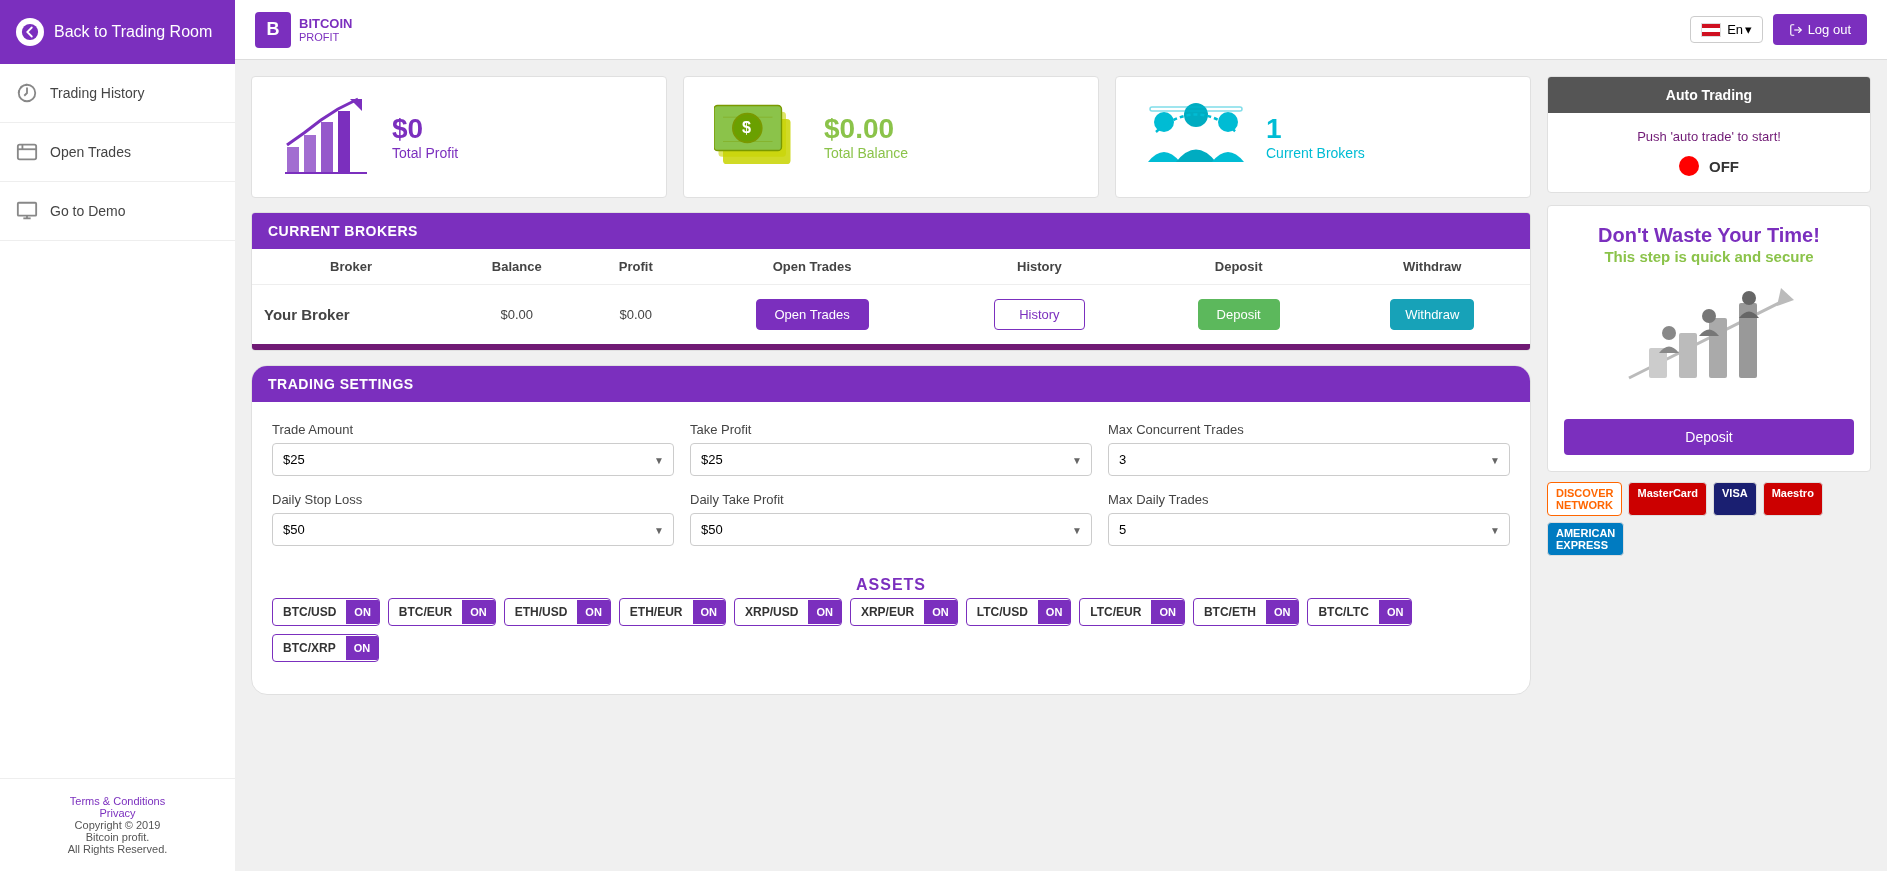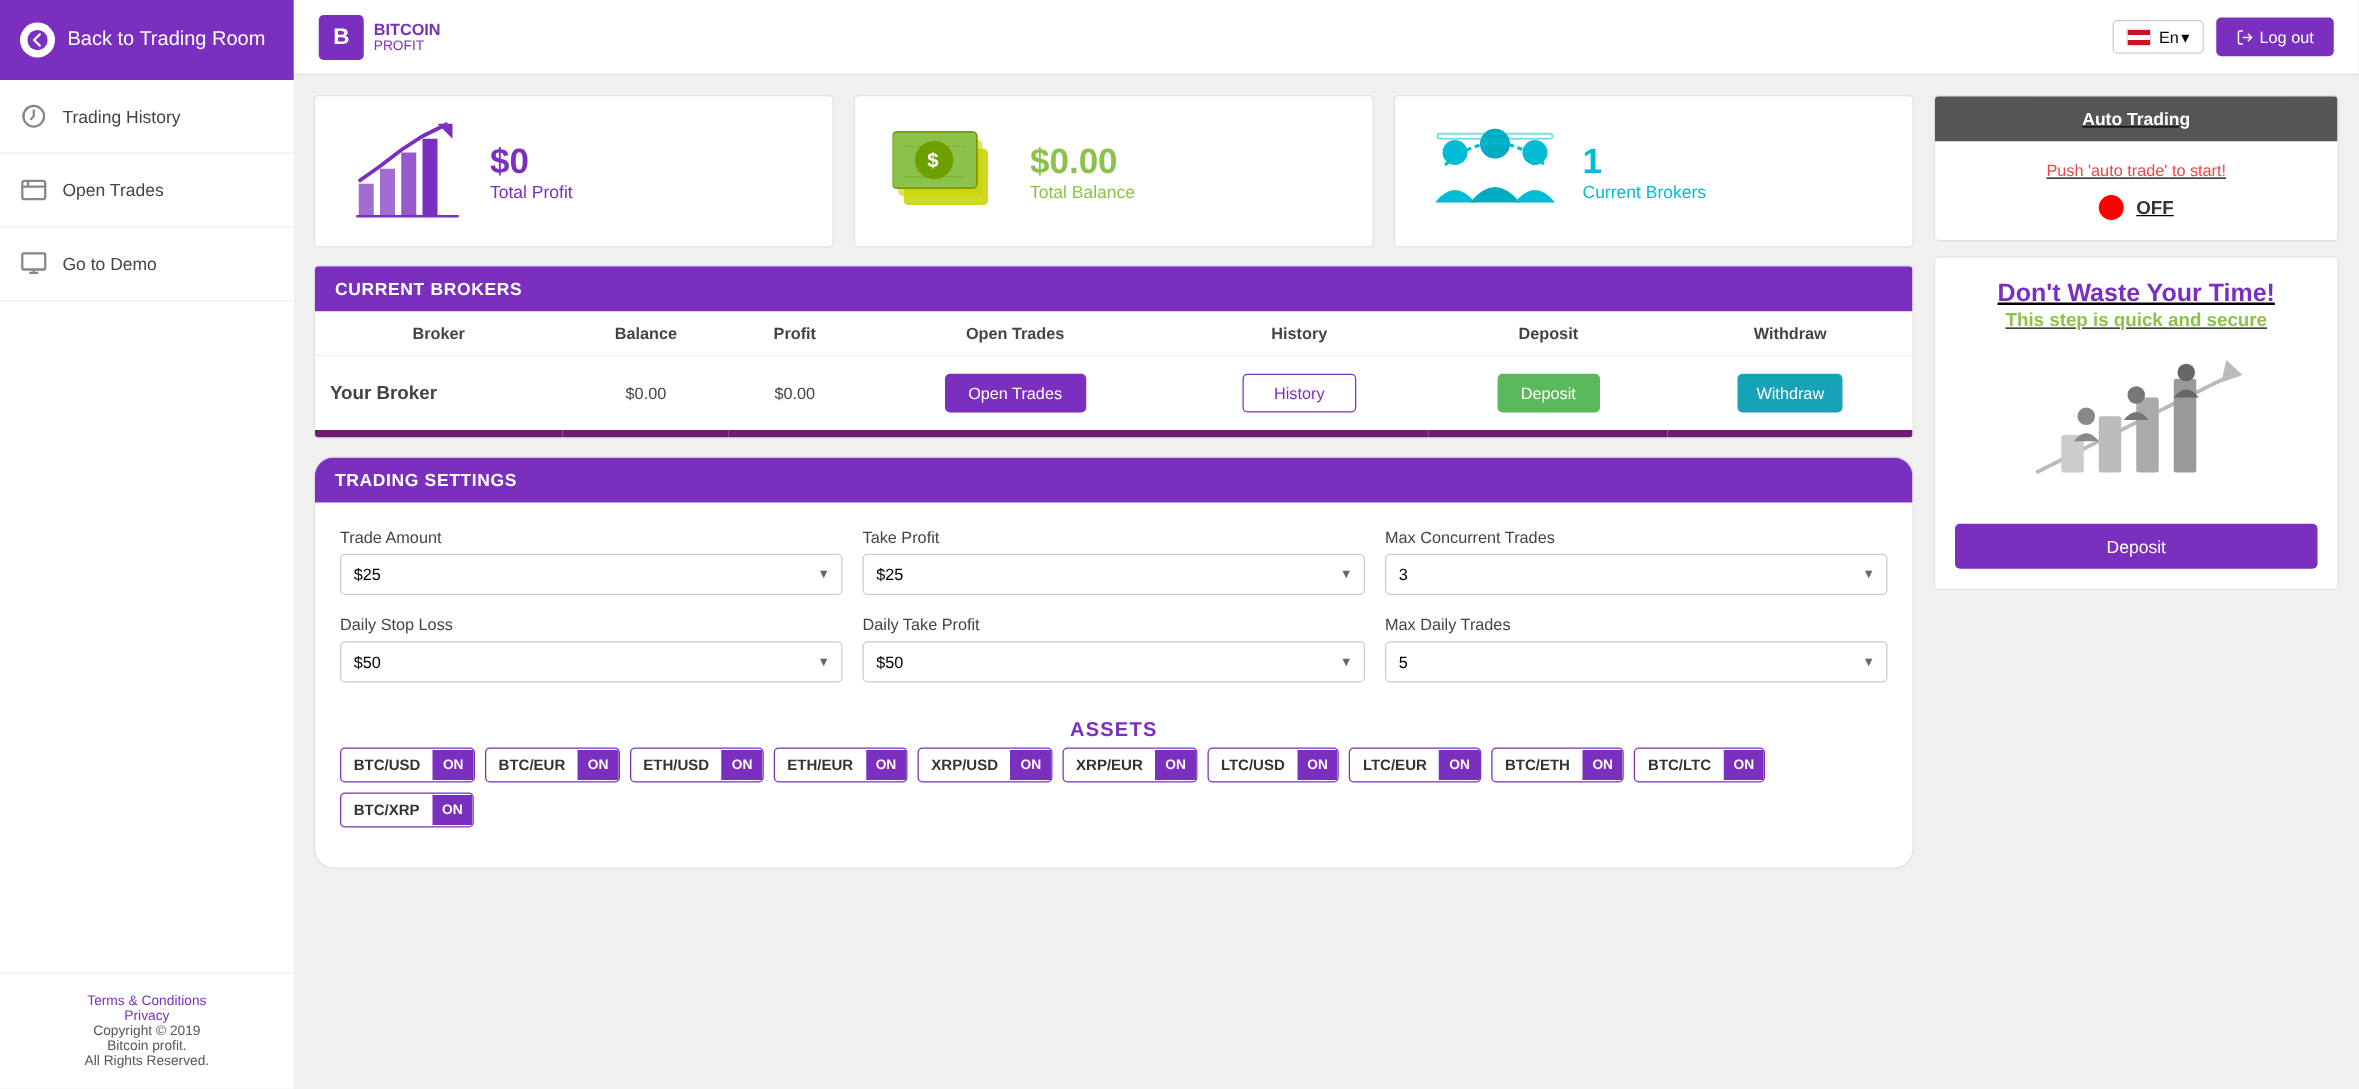--- a/index.html
+++ b/index.html
@@ -272,21 +272,20 @@
     }
 
     
     .right-panel {
       width: 340px;
       min-width: 340px;
       display: flex;
       flex-direction: column;
       gap: 0;
       background: #f0f0f0;
-      text-decoration: underline;
     }
     .auto-trading-card {
       background: #fff;
       border: 1px solid #e0e0e0;
       margin: 16px 16px 0 0;
       border-radius: 4px;
       overflow: hidden;
     }
     .auto-trading-header {
       background: #555;
@@ -295,21 +294,21 @@
       padding: 10px;
       font-size: 14px;
       font-weight: bold;
     }
     .auto-trading-body {
       padding: 16px;
       text-align: center;
     }
     .auto-trading-desc {
       font-size: 13px;
-      color: #ef4444;
+      color: #701a75;
       margin-bottom: 12px;
     }
     .toggle-row {
       display: flex;
       align-items: center;
       justify-content: center;
       gap: 10px;
     }
     .toggle-circle {
       width: 20px; height: 20px;
@@ -703,15 +702,22 @@
             <path d="M50 75 Q60 62 70 75" fill="#888"></path>
             <circle cx="100" cy="38" r="7" fill="#777"></circle>
             <path d="M90 58 Q100 45 110 58" fill="#777"></path>
             <circle cx="140" cy="20" r="7" fill="#666"></circle>
             <path d="M130 40 Q140 27 150 40" fill="#666"></path>
           </svg>
         </div>
         <button class="deposit-btn">Deposit</button>
       </div>
 
+      <div class="payment-row">
+        <div class="payment-badge discover">DISCOVER<br>NETWORK</div>
+        <div class="payment-badge mastercard">MasterCard</div>
+        <div class="payment-badge visa">VISA</div>
+        <div class="payment-badge maestro">Maestro</div>
+        <div class="payment-badge amex">AMERICAN<br>EXPRESS</div>
+      </div>
     </div>
   </div>
 </div>
 
 </body></html>

